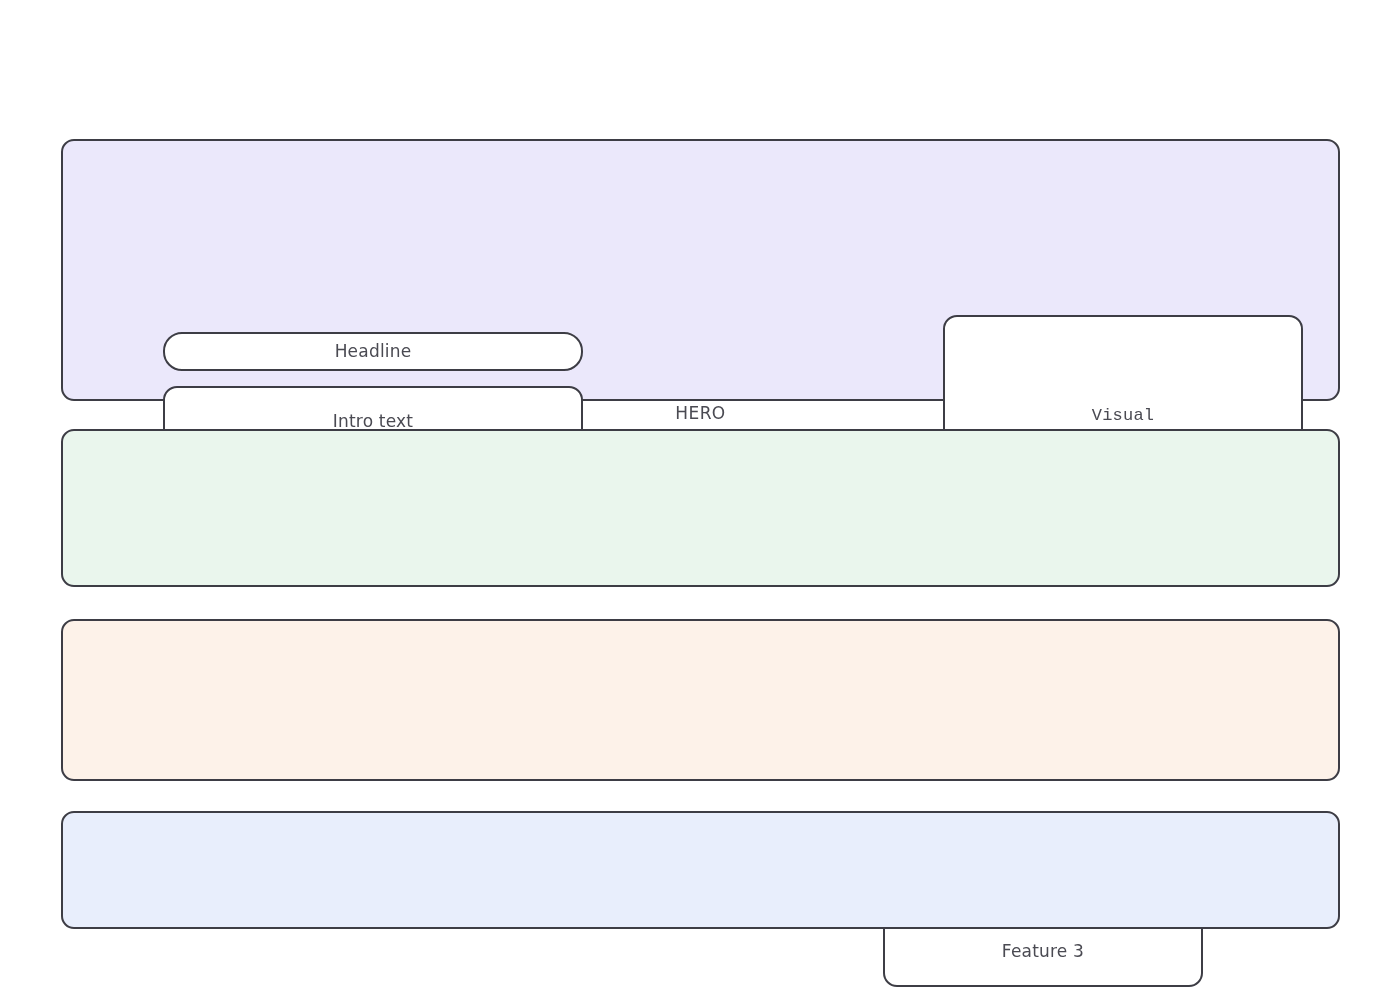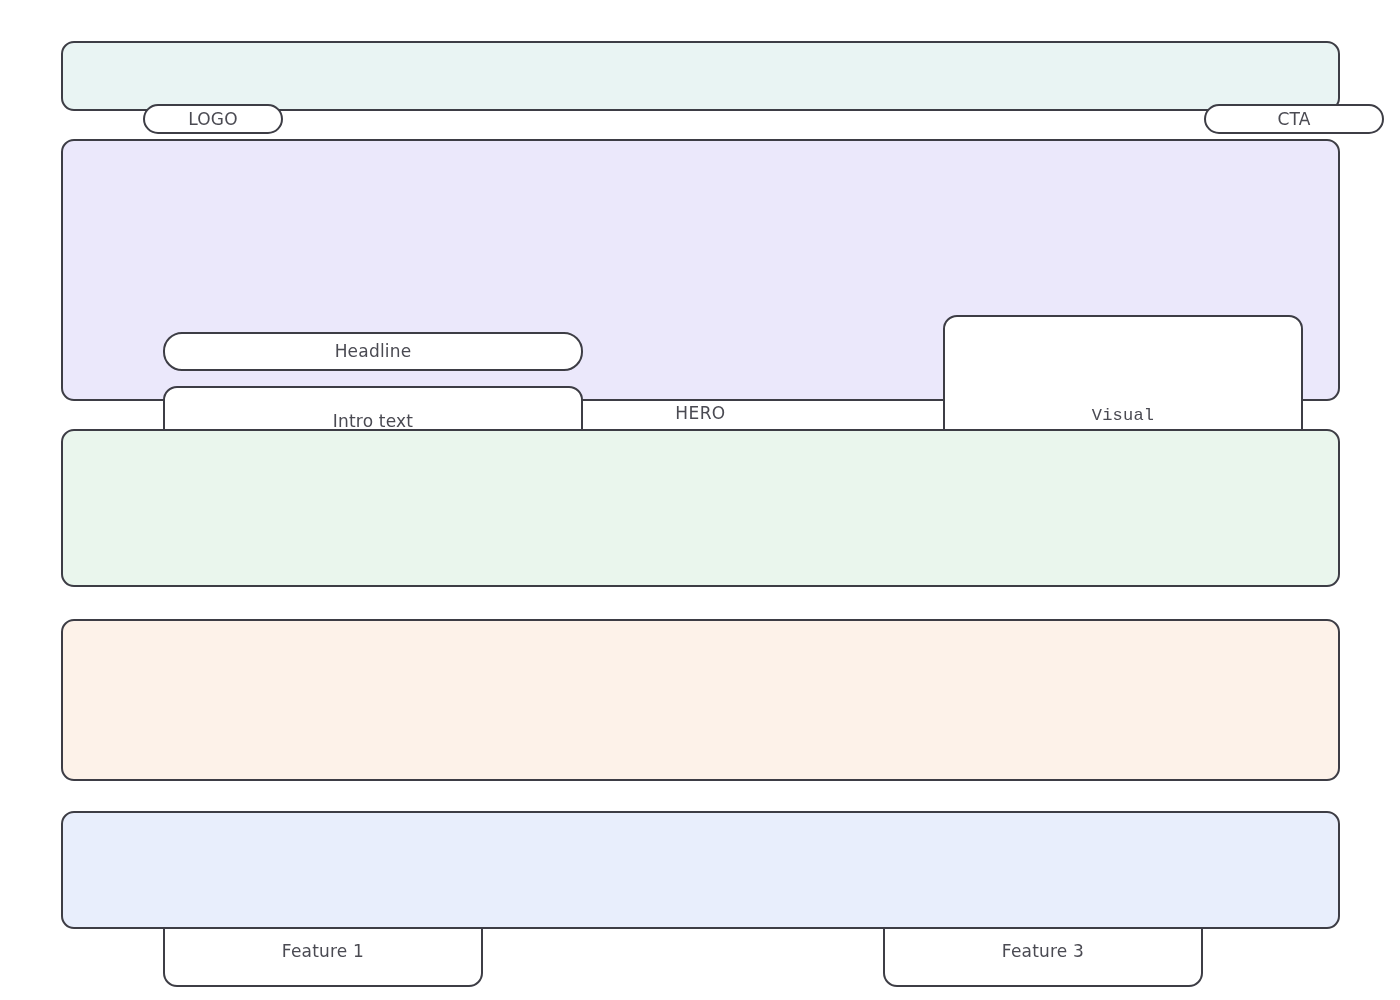--- a/index.html
+++ b/index.html
@@ -152,28 +152,20 @@
     width: 1279px;
     height: 118px;
     background: #e8eefc;
   }
 </style>
 </head>
 <body>
 
 <div class="page">
 
-  <div class="section" id="header">
-    <div class="box" id="logo-pill">
-      <span class="lbl">LOGO</span>
-    </div>
-    <div class="box" id="header-cta-pill">
-      <span class="lbl">CTA</span>
-    </div>
-  </div>
 
   <div class="section" id="hero">
     <div class="section-label" id="hero-label">HERO</div>
 
     <div class="box" id="hero-intro">
       <span class="lbl">Intro text</span>
     </div>
 
     <div class="box" id="hero-headline">
       <span class="lbl">Headline</span>
@@ -182,23 +174,20 @@
     <div class="box" id="hero-primary-cta">
       <span class="lbl">Primary CTA</span>
     </div>
 
     <div class="box" id="hero-visual">
       <span class="lbl">Visual</span>
     </div>
   </div>
 
   <div class="section" id="features">
-    <div class="box feature-card" id="feature-card-1">
-      <span class="lbl">Feature 1</span>
-    </div>
     <div class="box feature-card" id="feature-card-3">
       <span class="lbl">Feature 3</span>
     </div>
   </div>
 
   <div class="section" id="content-block">
     
   </div>
 
   <div class="section" id="final-cta">

